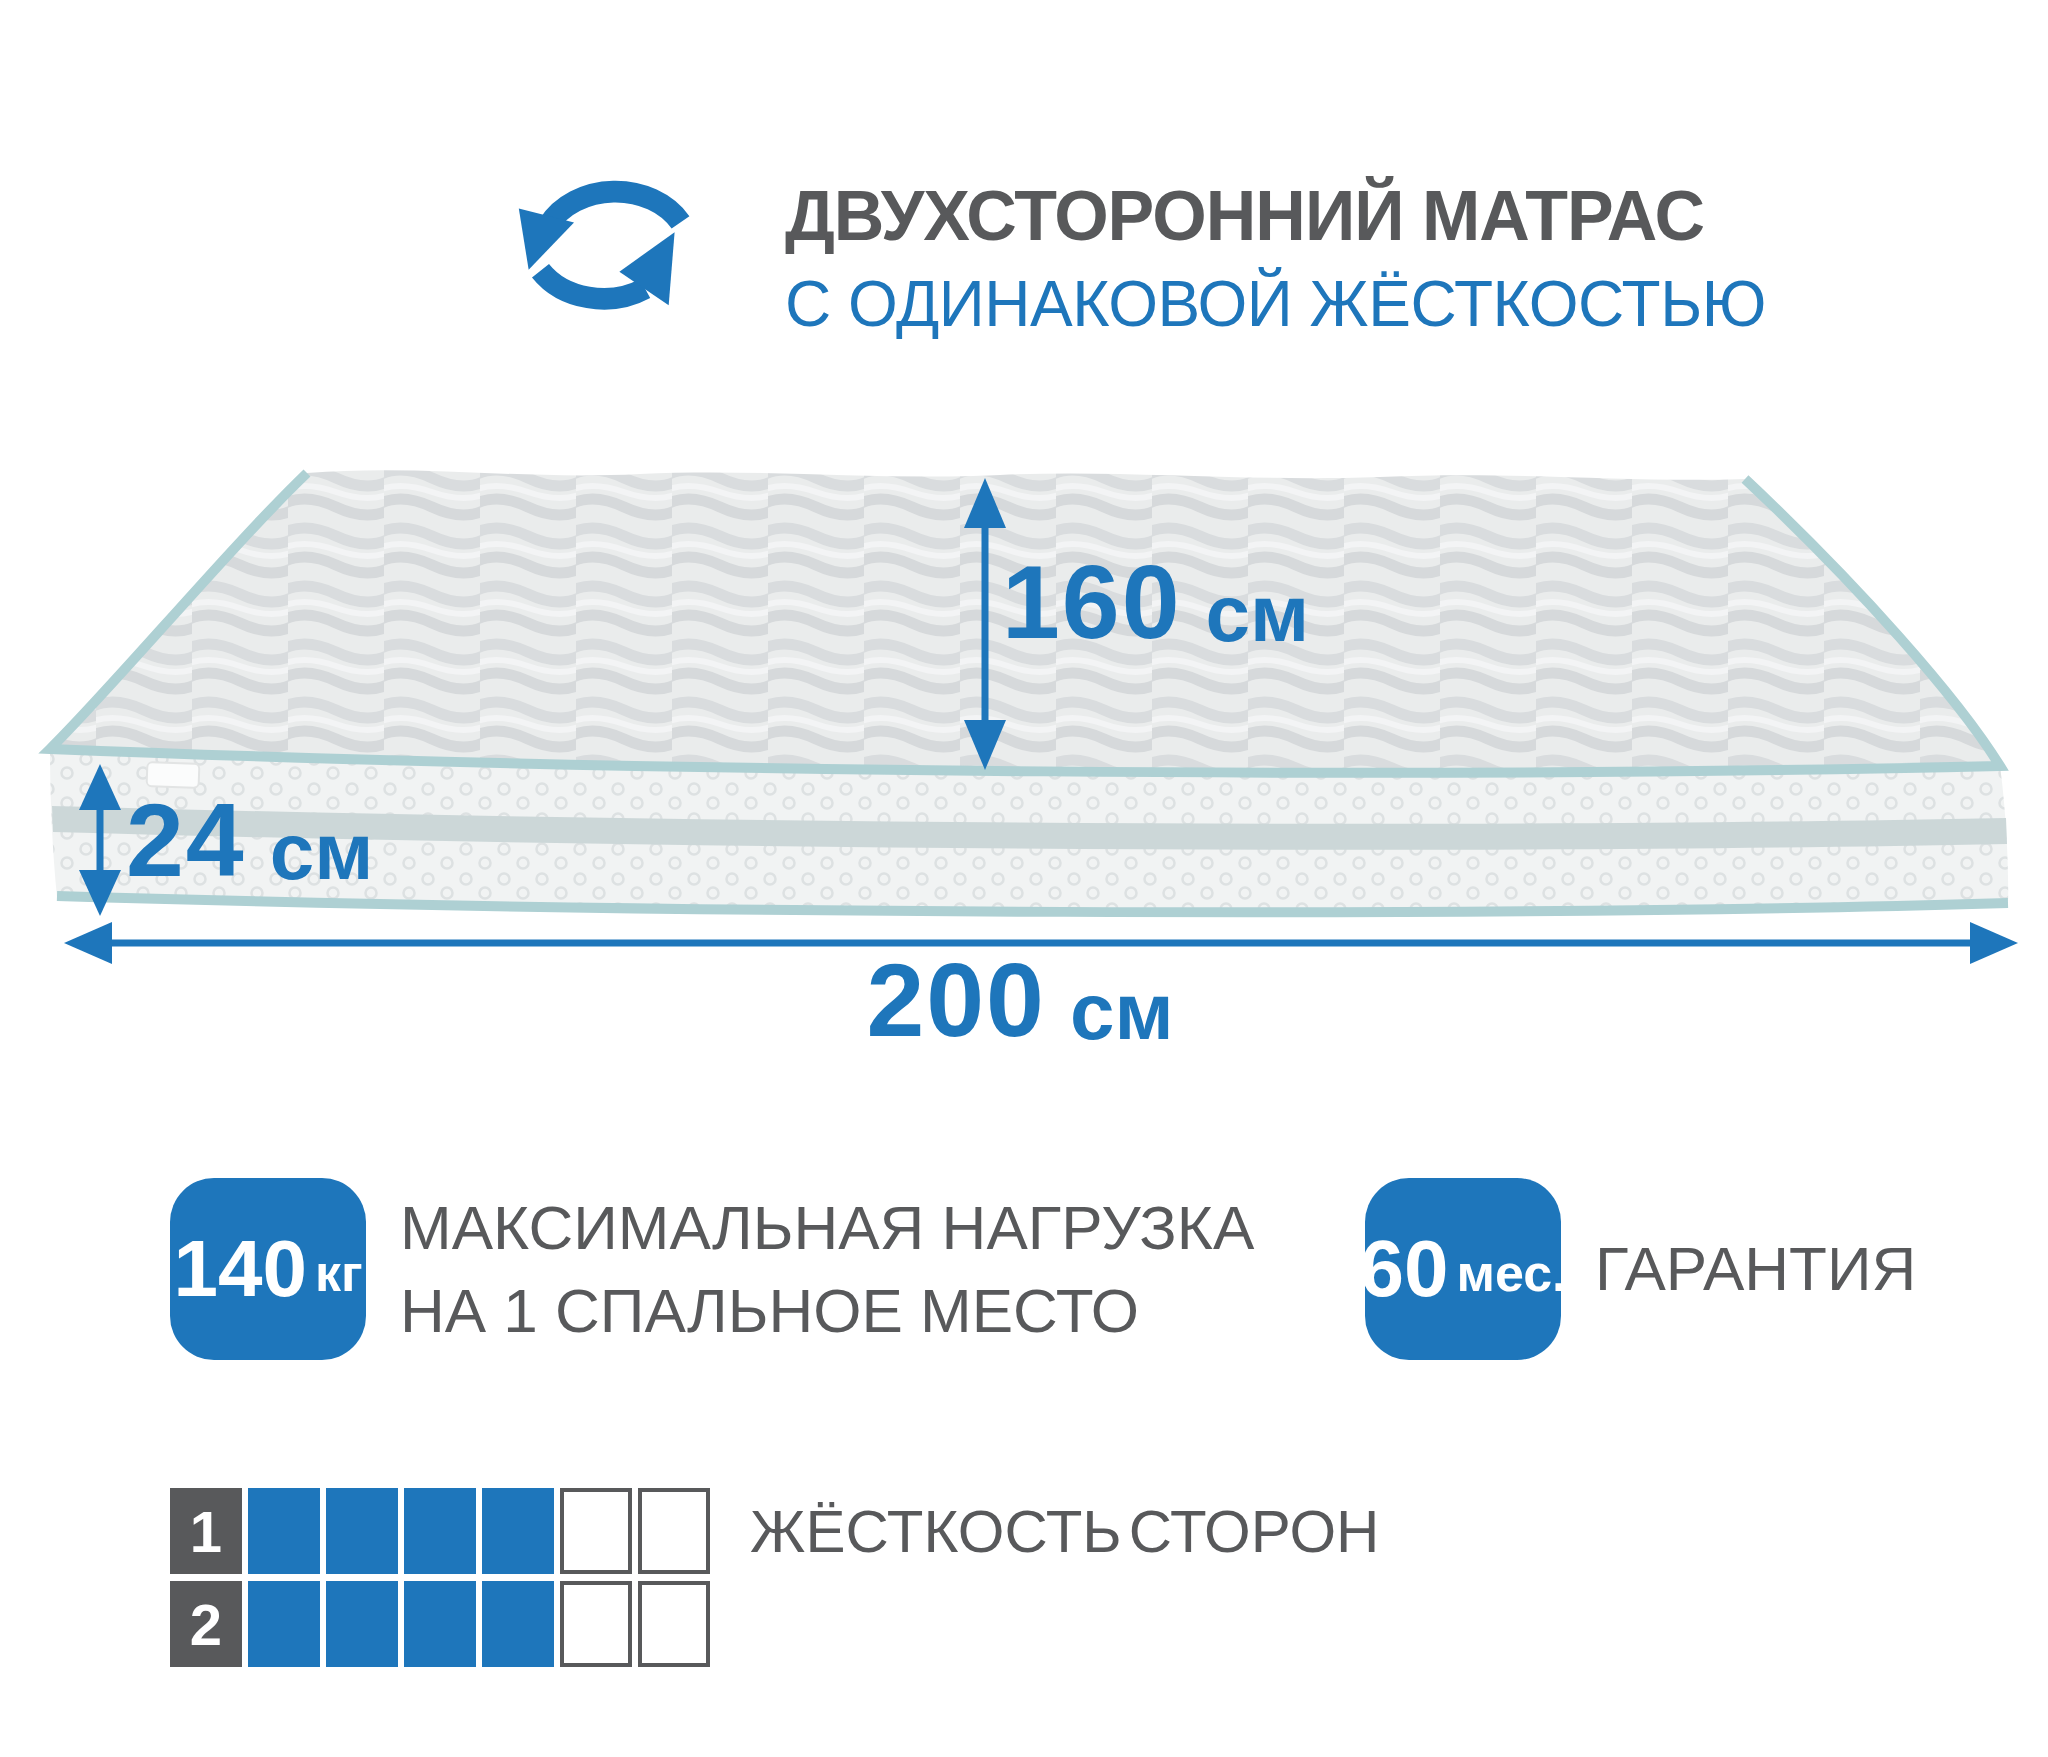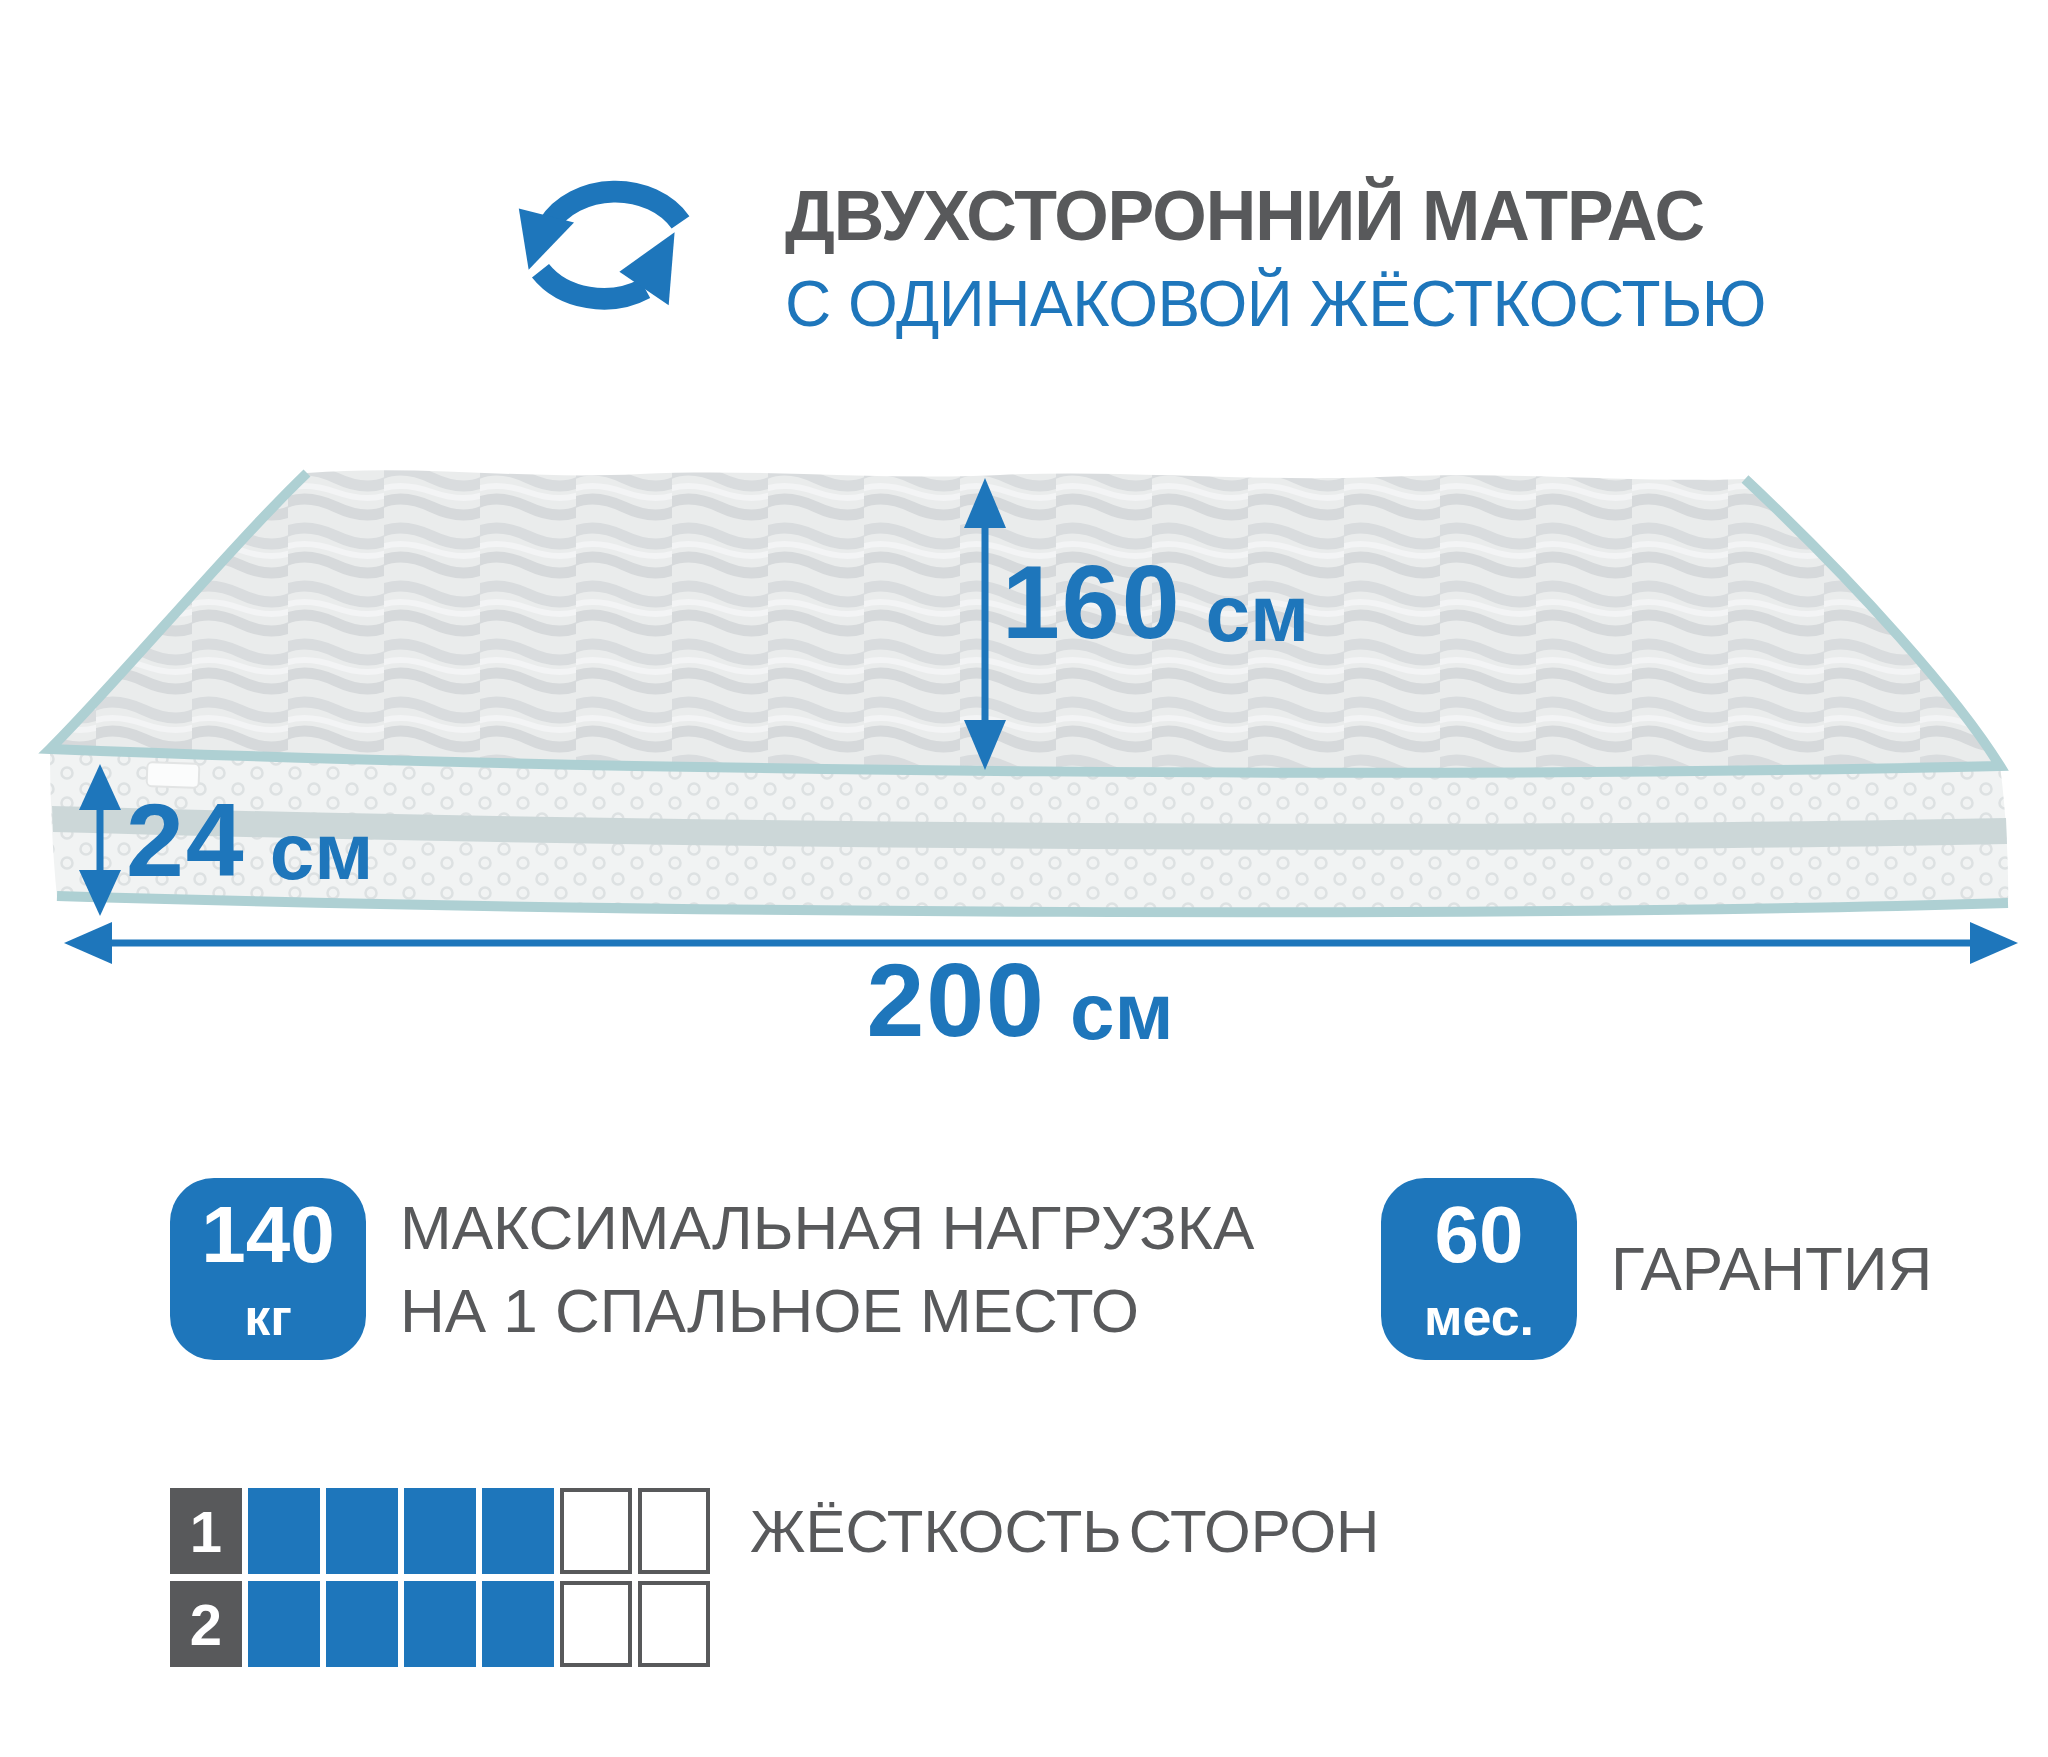--- a/index.html
+++ b/index.html
@@ -31,24 +31,24 @@
   .dim { position:absolute; display:flex; align-items:flex-end; gap:24px; color:var(--accent); white-space:nowrap; }
   .dim .v { font-size:104px; font-weight:bold; letter-spacing:2px; line-height:1; }
   .dim .u { font-size:80px; font-weight:bold; line-height:1; }
   .dim-160 { left:1002px; top:550px; }
   .dim-24  { left:126px;  top:788px; }
   .dim-200 { left:0; right:8px; top:948px; justify-content:center; }
 
   
   .feature { position:absolute; top:1178px; display:flex; align-items:center; gap:34px; }
   .feature-1 { left:170px; }
-  .feature-2 { left:1365px;margin-left:16px; }
+  .feature-2 { left:1365px; }
   .badge {
     width:196px; height:182px; background:var(--accent); border-radius:44px;
-    color:#fff; display:flex; flex-direction:column; align-items:center; justify-content:center;
+    color:#fff; display:flex; flex-direction:row; align-items:center; justify-content:center;
     flex:0 0 auto;
     gap:8px;
   }
   .badge .bval  { font-size:80px; font-weight:bold; line-height:1; }
   .badge .bunit { font-size:52px; font-weight:bold; line-height:1; margin-top:8px; }
   .caption { font-size:62px; color:var(--gray); line-height:1.34; white-space:nowrap; }
   .caption div:empty { display:none; }
 
   
   .firmness { position:absolute; left:170px; top:1488px; display:flex; }

